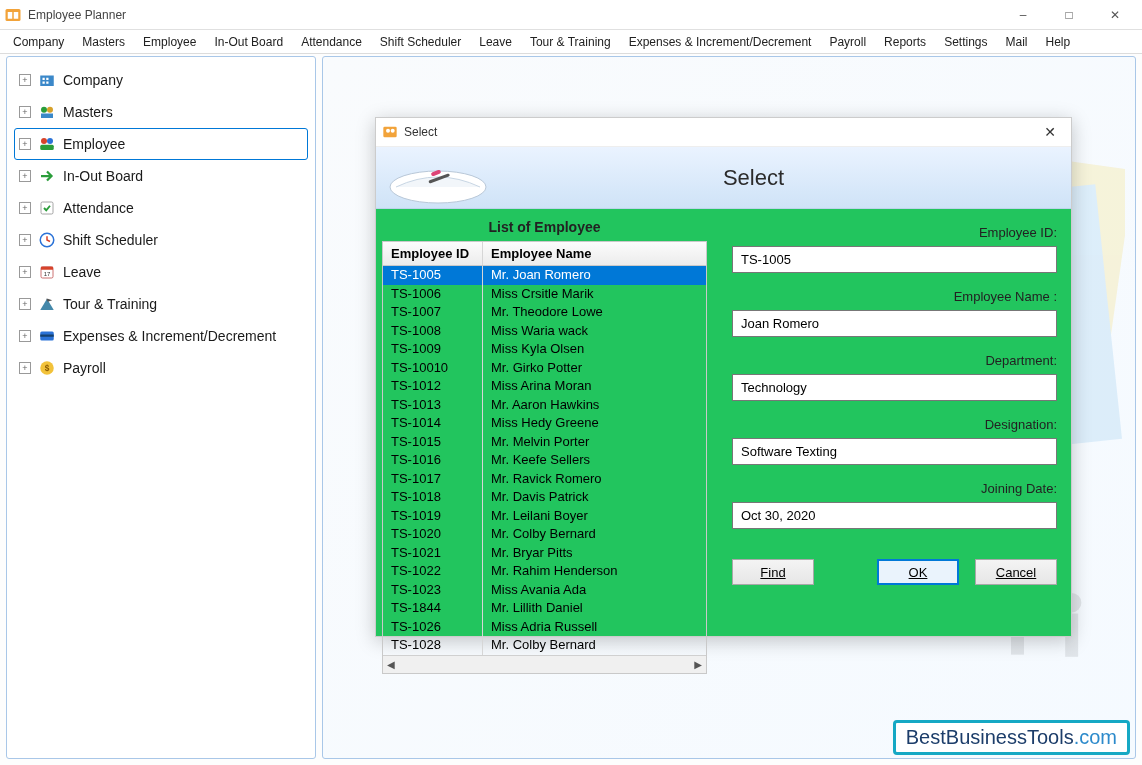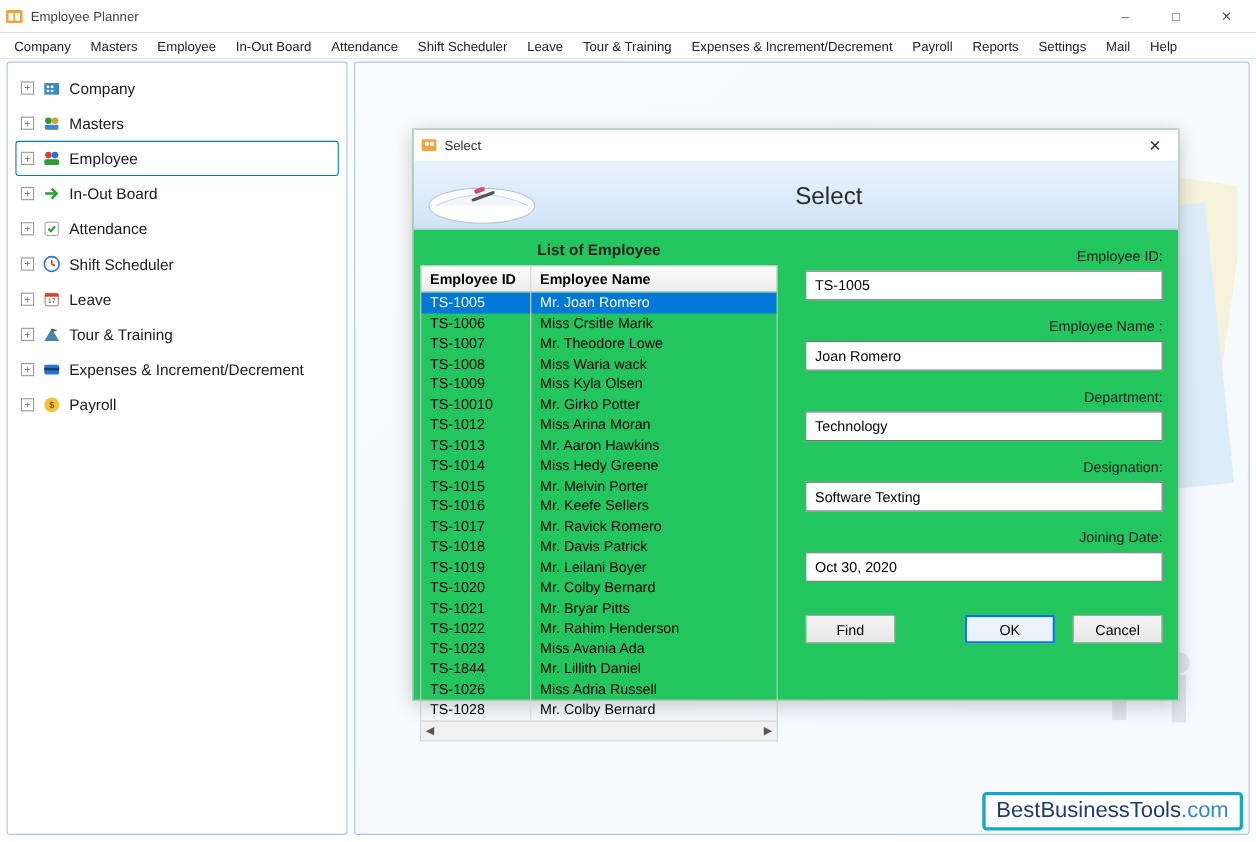--- a/index.html
+++ b/index.html
@@ -50,21 +50,21 @@
 .grid-scroll { overflow-y: scroll; flex: 1; font-size: 13px; }
 .row { display: flex; border-bottom: 0; height: 18.5px; line-height: 18.5px; }
 .row .col { padding: 0 8px; }
 .row.selected { background: #0078d7; color: #fff; }
 .hscroll { height: 18px; border-top: 1px solid #d0d0d0; background: #f0f0f0; display: flex; align-items: center; justify-content: space-between; padding: 0 4px; font-size: 10px; color: #555; }
 
 .rightpanel { flex: 1; padding: 8px 4px 4px 8px; display: flex; flex-direction: column; font-size: 13px; }
 .fld-label { margin: 4px 0 6px 0; color: #222; text-align: right; }
 .fld-label span.c { display: inline-block; width: 110px; }
 .fld-input { border: 1px solid #777; padding: 5px 8px; font-size: 13px; background: #fff; margin-bottom: 12px; }
-.btnrow { display: flex; gap: 16px; margin-top: 18px; }
+.btnrow { display: flex; gap: 16px; margin-top: 18px; text-decoration: underline; }
 .btn { width: 82px; height: 26px; background: linear-gradient(#f4f4f4,#e6e6e6); border: 1px solid #a8a8a8; font-size: 13px; display: flex; align-items: center; justify-content: center; cursor: default; }
 .btn.default { border: 2px solid #0078d7; background: #eaf3fc; margin-left: 47px; }
 
 
 .watermark { position: absolute; right: 12px; bottom: 10px; border: 3px solid #15a8c4; border-radius: 4px; padding: 3px 10px; font-weight: 400; font-size: 20px; color: #1c3d6a; font-family: Georgia, serif; background: #fff; }
 .watermark .com { color: #2c8acb; }
 
 .silhouette { position:absolute; right:20px; bottom:70px; width:130px; height:110px; opacity:0.08; }
 </style>
 </head>

